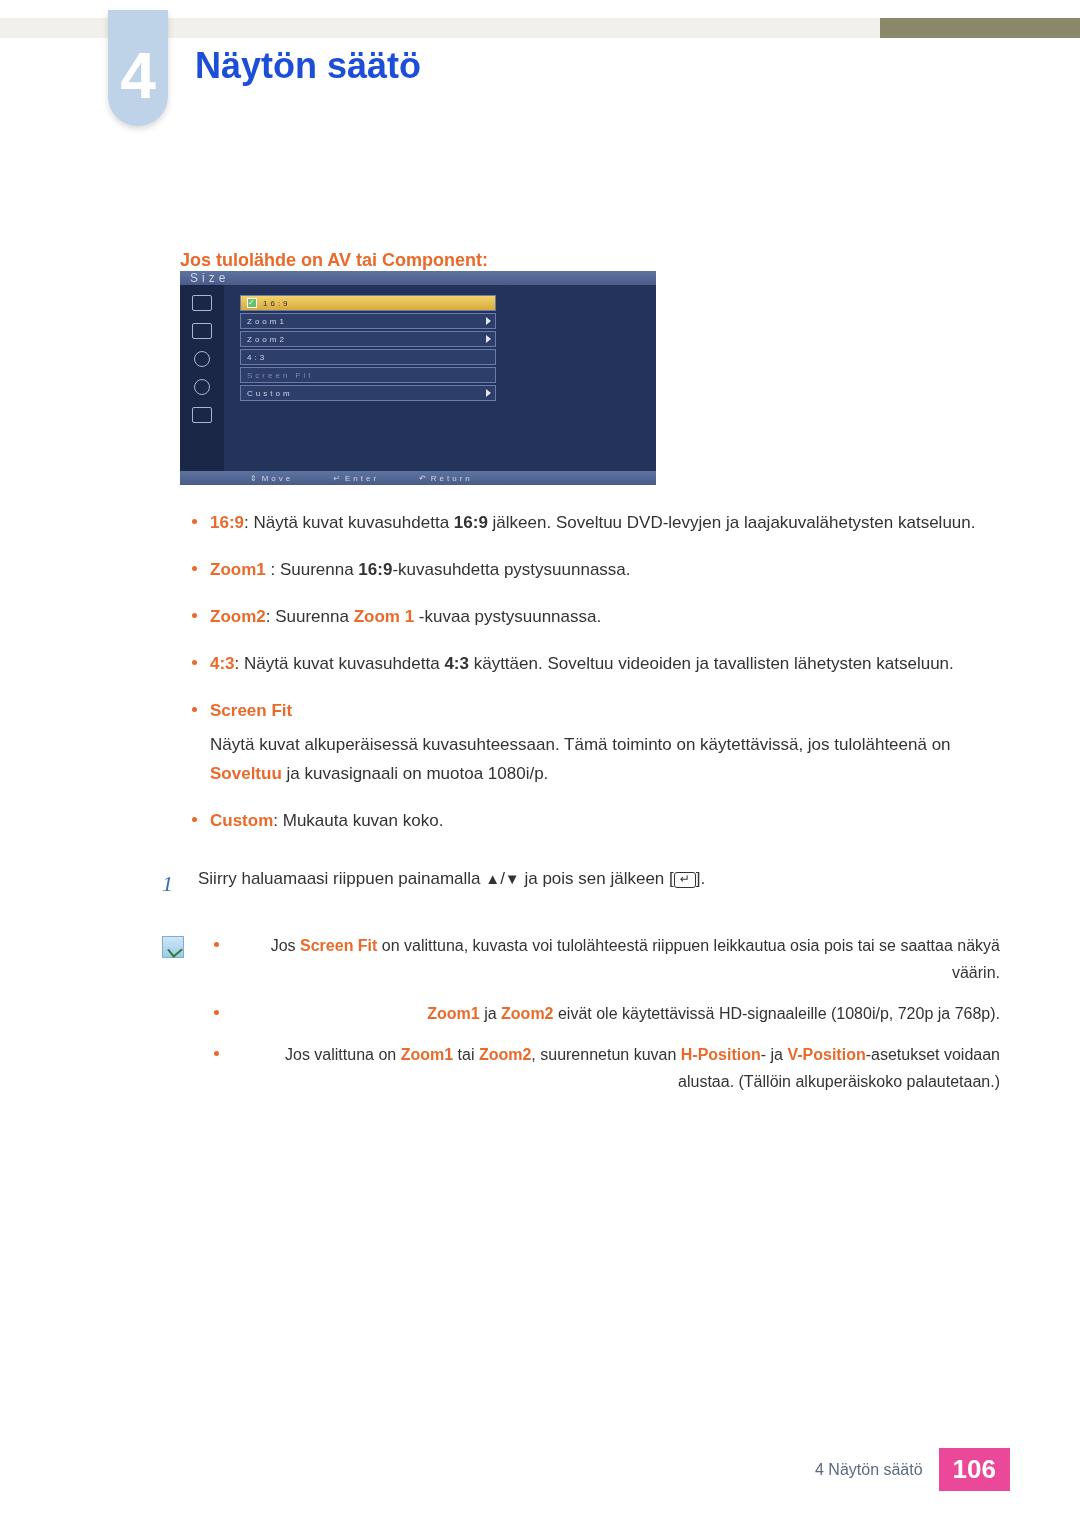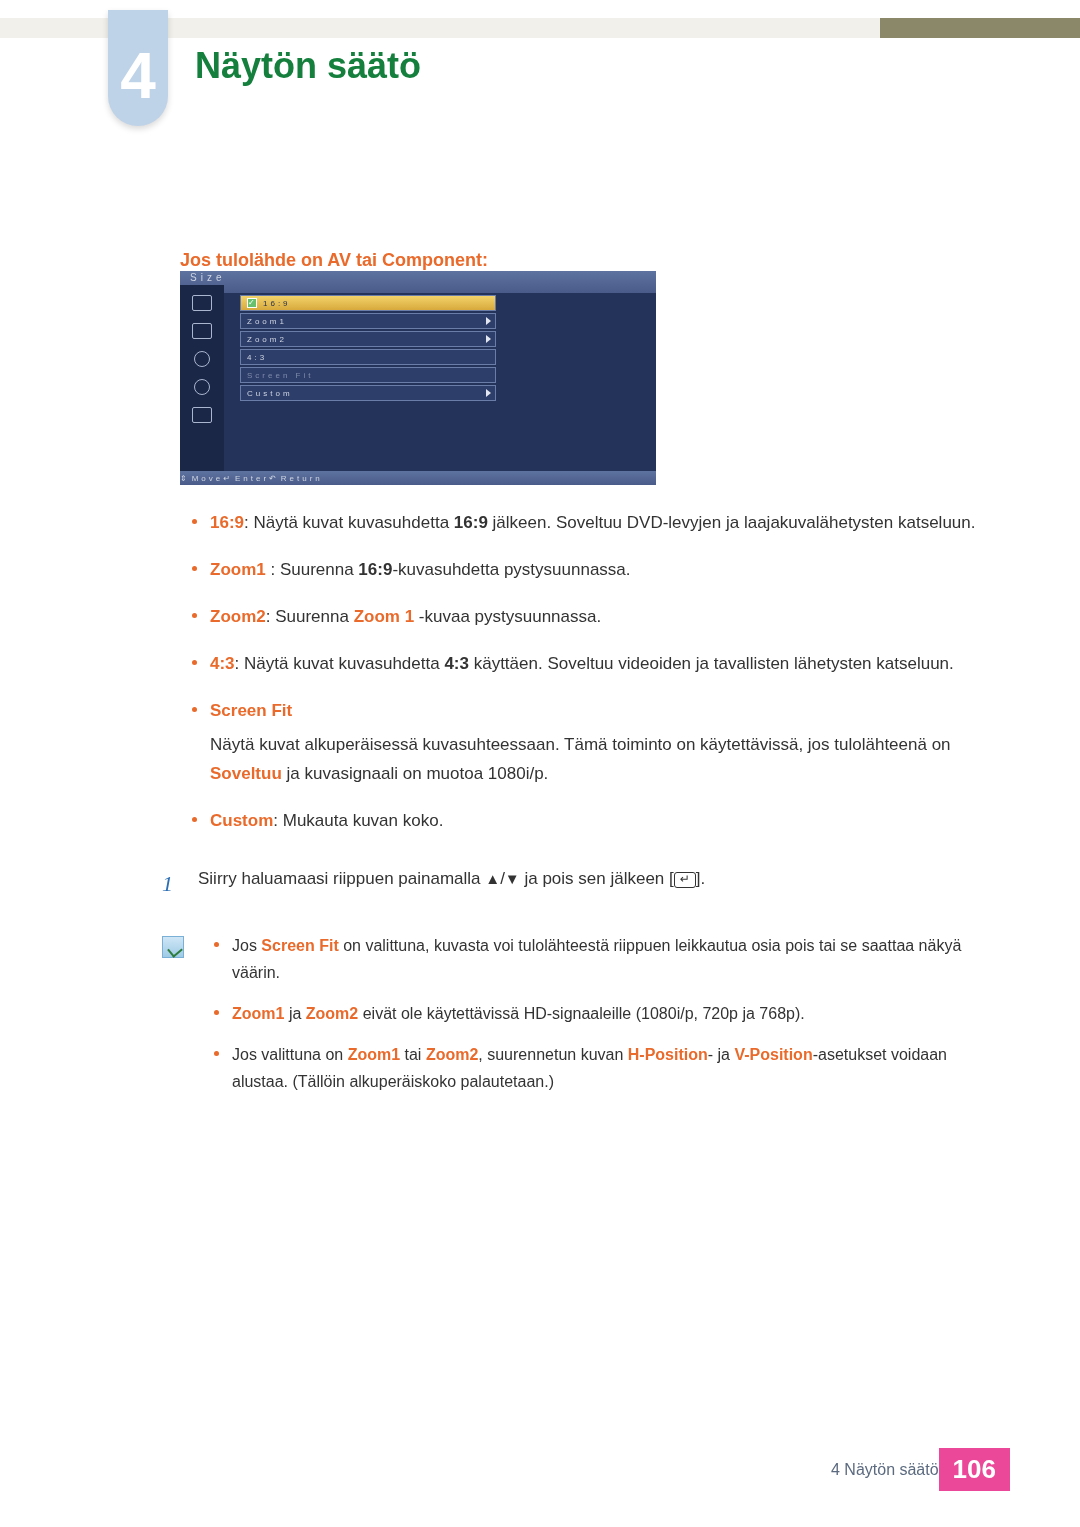--- a/index.html
+++ b/index.html
@@ -46,21 +46,21 @@
     font-size: 64px;
     font-weight: bold;
     color: #fff;
     line-height: 1;
   }
   .chapter-title {
     position: absolute;
     left: 195px; top: 45px;
     font-size: 36px;
     font-weight: bold;
-    color: #15803d;
+    color: #1d4ed8;
   }
   .content {
     position: absolute;
     left: 180px; top: 250px; right: 80px;
   }
   .section-heading {
     color: #e96a2a;
     font-weight: bold;
     font-size: 18px;
   }
@@ -69,24 +69,24 @@
     width: 476px;
     height: 214px;
     background: #23335a;
     position: relative;
     margin-bottom: 24px;
     font-size: 9px;
     color: #cfd5e2;
   }
   .osd-header {
     background: linear-gradient(#5e73a0,#4a5b89);
-    height: 22px;
+    height: 14px;
     padding-left: 10px;
     letter-spacing: 4px;
-    font-size: 10px;
+    font-size: 12px;
     line-height: 14px;
   }
   .osd-sidebar {
     position: absolute;
     left: 0; top: 14px; bottom: 14px; width: 44px;
     background: #1a2747;
     display: flex;
     flex-direction: column;
     align-items: center;
     gap: 12px;
@@ -135,20 +135,22 @@
     border-top: 4px solid transparent;
     border-bottom: 4px solid transparent;
     border-left: 5px solid #e2e6f0;
   }
   .osd-item.disabled { color:#7e8bab; }
   .osd-footer {
     position: absolute;
     left: 0; right: 0; bottom: 0; height: 14px;
     background: linear-gradient(#5e73a0,#4a5b89);
     display: flex;
+    gap: 40px;
+    padding-left: 70px;
     align-items: center;
     letter-spacing: 3px;
     font-size: 8px;
     text-align: center;
   }
   .osd-footer .sym { margin-right: 2px; }
   
   ul.bullets {
     list-style: none;
     padding-left: 30px;
@@ -193,20 +195,21 @@
     align-items: center; justify-content: center;
     font-size: 12px;
     vertical-align: middle;
   }
   
   .note {
     display: flex;
     gap: 18px;
     margin-top: 28px;
     margin-left: -18px;
+    text-align: right;
   }
   .note-icon {
     width: 22px; height: 22px;
     background: linear-gradient(#cfe6f6,#9fcbe6);
     border: 1px solid #7ab0d6;
     position: relative;
     flex-shrink: 0;
     margin-top: 4px;
   }
   .note-icon::after {
@@ -219,20 +222,21 @@
     transform: rotate(-40deg);
   }
   .note ul.bullets { padding-left: 30px; }
   .note ul.bullets > li { margin-bottom: 14px; font-size: 16px; }
   
   .page-footer {
     position: absolute;
     bottom: 36px; right: 70px;
     display: flex;
     align-items: center;
+    gap: 16px;
   }
   .footer-label { color: #5b6a7f; font-size: 16px; }
   .page-num-box {
     background: #ec4899;
     color: #fff;
     font-weight: bold;
     font-size: 26px;
     padding: 6px 14px;
   }
 </style>

